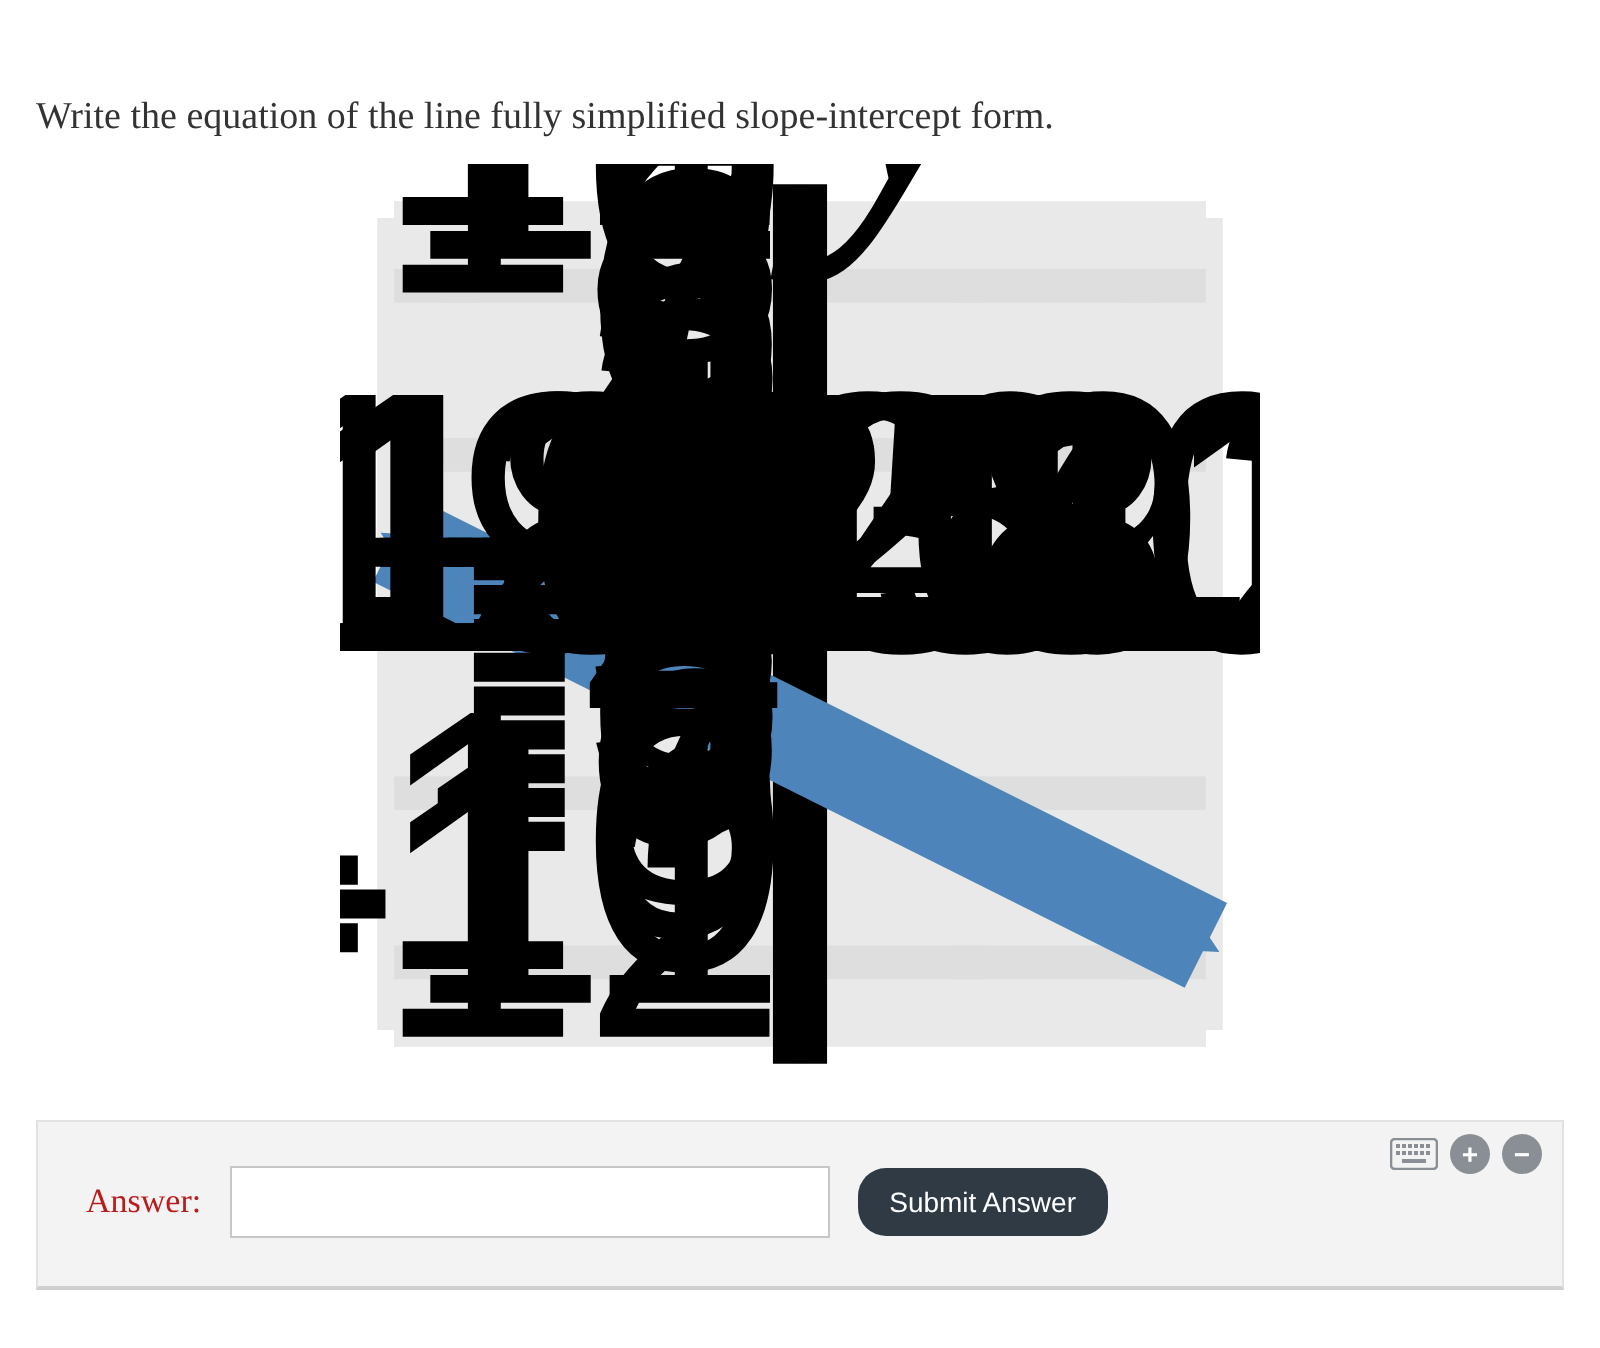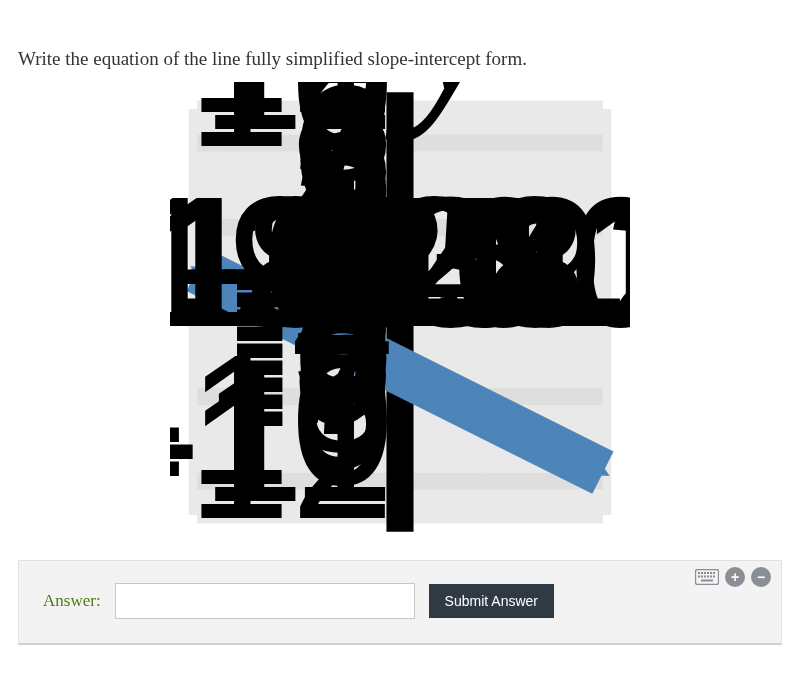--- a/index.html
+++ b/index.html
@@ -32,36 +32,36 @@
     border: 1px solid #e2e2e2;
     border-bottom: 2px solid #cfcfcf;
     padding: 22px 16px 24px 24px;
     display: flex;
     align-items: center;
     gap: 14px;
     position: relative;
   }
   .answer-label {
     font-size: 17px;
-    color: #4d7c0f;
+    color: #b91c1c;
     font-family: Liberation Serif, serif;
   }
   .answer-input {
     width: 300px;
     height: 36px;
     border: 1px solid #c7c7c7;
     background: #fff;
     padding: 4px 8px;
     font-size: 15px;
   }
   .submit-btn {
     background: #2f3a45;
     color: #fff;
     border: none;
-    border-radius: 0;
+    border-radius: 14px;
     padding: 9px 16px;
     font-size: 14px;
     font-family: Arial, sans-serif;
     cursor: pointer;
   }
   .tools {
     position: absolute;
     right: 10px;
     top: 6px;
     display: flex;

